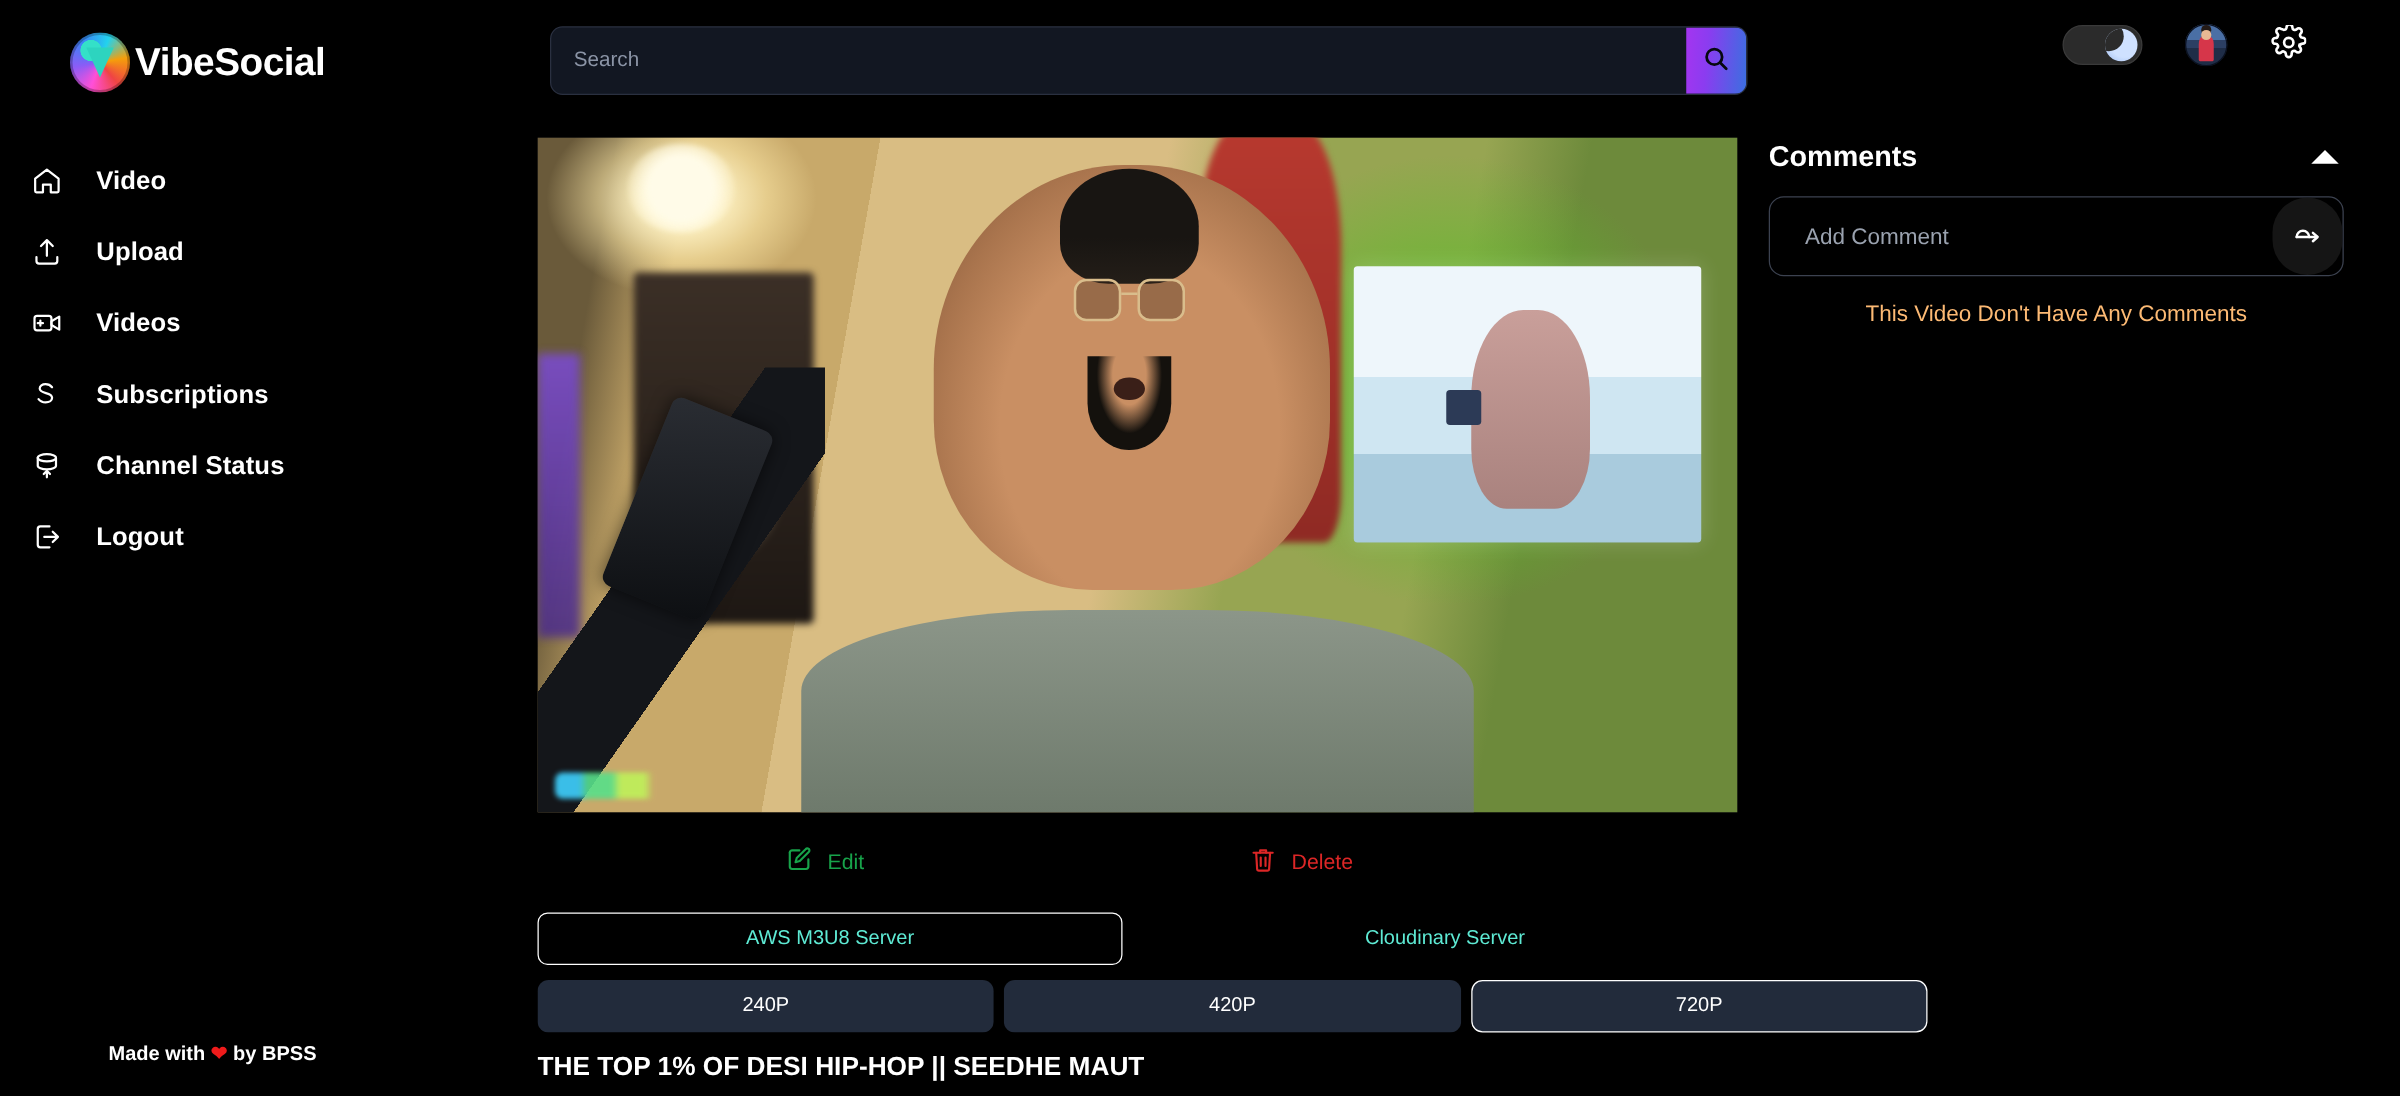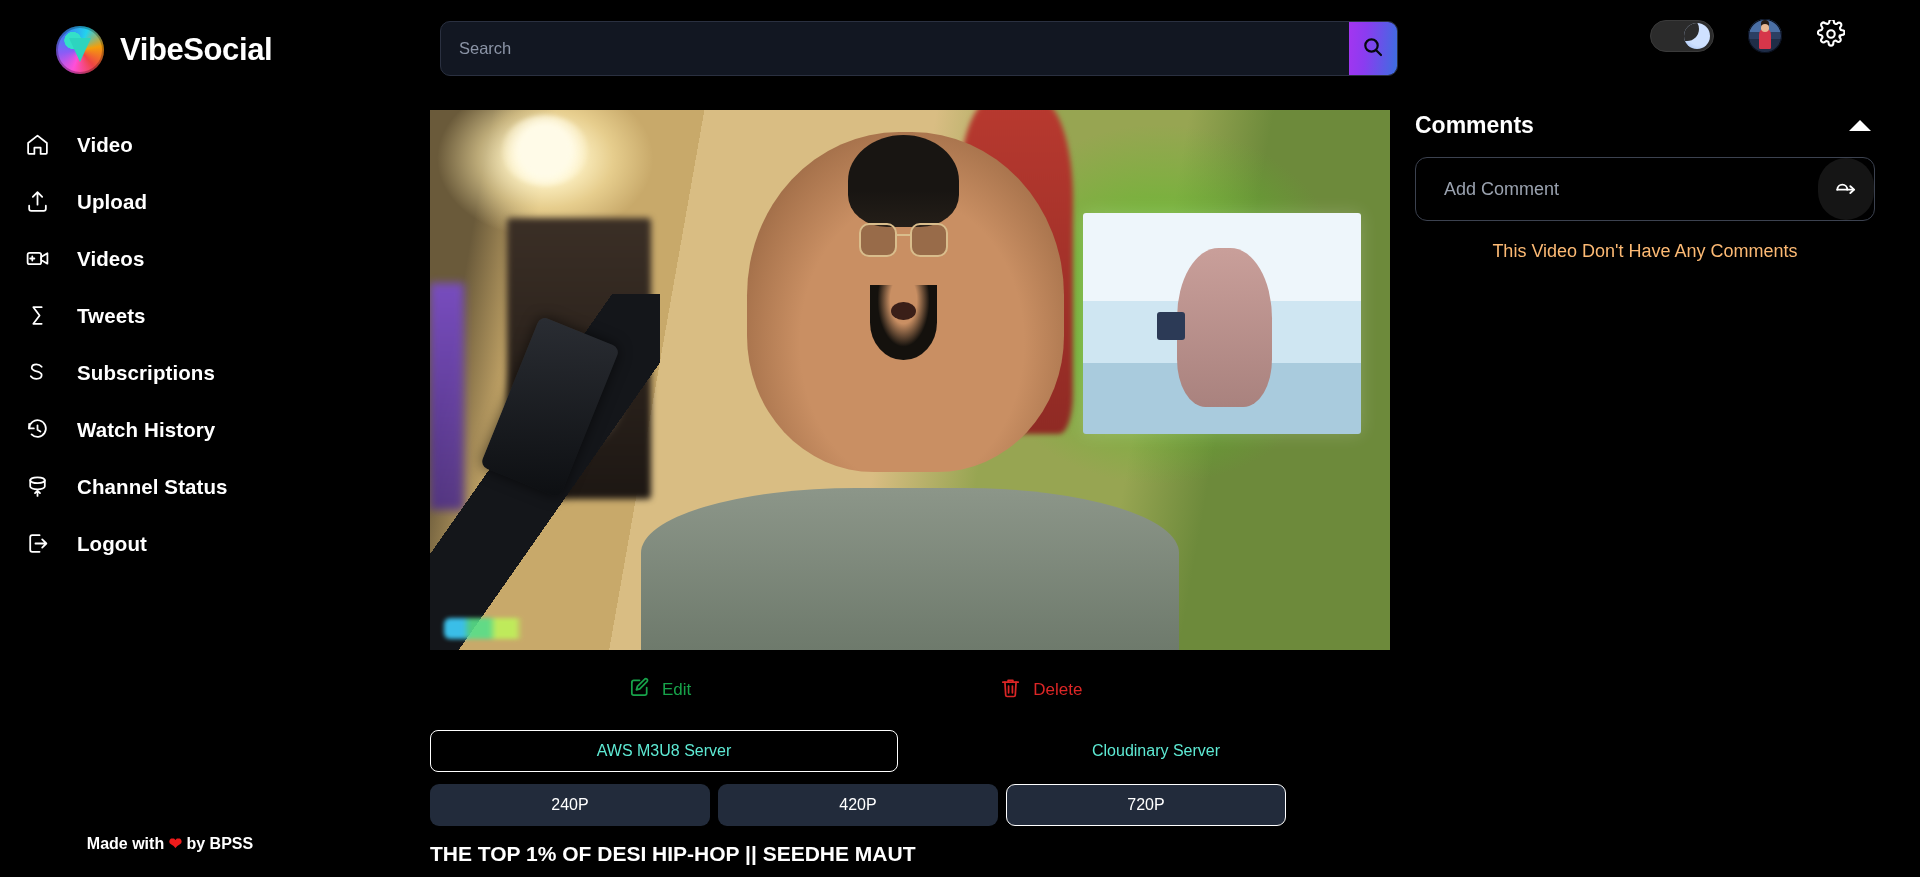--- a/index.html
+++ b/index.html
@@ -14,21 +14,21 @@
   }
   .app { position: relative; width: 1920px; height: 877px; background: #000; }
 
   
   .sidebar {
     position: absolute; left: 0; top: 0;
     width: 420px; height: 877px;
     background: #000000;
   }
   .brand {
-    display: flex; align-items: center; gap: 16px;
+    display: flex; align-items: center; gap: 4px;
     padding: 26px 0 0 56px;
   }
   .brand-logo {
     width: 48px; height: 48px; border-radius: 50%;
     background:
       radial-gradient(circle at 35% 30%, #34e0c8 0 18%, transparent 19%),
       conic-gradient(from 200deg, #ff4fd8, #8b5cf6, #3b82f6, #22d3ee, #f59e0b, #ef4444, #ff4fd8);
     position: relative; flex: none;
     box-shadow: inset 0 0 0 2px rgba(0,0,0,.25);
   }
@@ -267,21 +267,21 @@
     display: flex; align-items: center; justify-content: center;
     font-size: 16px; color: #5eead4; cursor: pointer;
     background: transparent; border: 1px solid transparent;
     border-radius: 8px; font-family: "Liberation Sans", sans-serif;
   }
   .server-btn.selected { border-color: #ffffff; }
   .server-spacer { width: 24px; }
 
   
   .quality-row {
-    display: flex; width: 856px; margin-top: 12px; gap: 8px;
+    display: flex; width: 1112px; margin-top: 12px; gap: 8px;
   }
   .quality-btn {
     flex: 1; height: 42px;
     display: flex; align-items: center; justify-content: center;
     font-size: 16px; color: #ffffff; cursor: pointer;
     background: #222b3b; border: 1px solid transparent;
     border-radius: 9px; font-family: "Liberation Sans", sans-serif;
   }
   .quality-btn.selected { border-color: #ffffff; }
 
@@ -369,49 +369,31 @@
         <span class="ico">
           <svg viewBox="0 0 24 24">
               <rect x="2.5" y="6.5" width="13" height="11" rx="2"></rect>
               <path d="M15.5 10.5 21.5 7v10l-6-3.5z"></path>
               <path d="M7 10v4M5 12h4"></path>
             </svg>
         </span>
         <span class="nav-label">Videos</span>
       </div>
 
+
+
       <div class="nav-item">
         <span class="ico">
           <svg viewBox="0 0 24 24">
-              <path d="M16 4 8 4l6 8-6 8h8"></path>
-            </svg>
-        </span>
-        <span class="nav-label">Tweets</span>
-      </div>
-
-
-      <div class="nav-item">
-        <span class="ico">
-          <svg viewBox="0 0 24 24">
               <path d="M16 6.5c-1.3-1.6-3-2.3-5-2.3-2.6 0-4.5 1.3-4.5 3.3 0 4.4 9.5 2.6 9.5 7 0 2.2-2.1 3.6-5 3.6-2.3 0-4.2-.9-5.4-2.5"></path>
             </svg>
         </span>
         <span class="nav-label">Subscriptions</span>
       </div>
 
-      <div class="nav-item">
-        <span class="ico">
-          <svg viewBox="0 0 24 24">
-              <path d="M4 11a8 8 0 1 1 2.3 5.7"></path>
-              <path d="M4 6.5V11h4.5"></path>
-              <path d="M12 8v4.2l2.8 1.7"></path>
-            </svg>
-        </span>
-        <span class="nav-label">Watch History</span>
-      </div>
 
       <div class="nav-item">
         <span class="ico">
           <svg viewBox="0 0 24 24">
               <ellipse cx="12" cy="6" rx="7" ry="2.8"></ellipse>
               <path d="M5 6v6c0 1.5 3.1 2.8 7 2.8s7-1.3 7-2.8V6"></path>
               <path d="M12 21v-5M9.6 18.4 12 16l2.4 2.4"></path>
             </svg>
         </span>
         <span class="nav-label">Channel Status</span>

